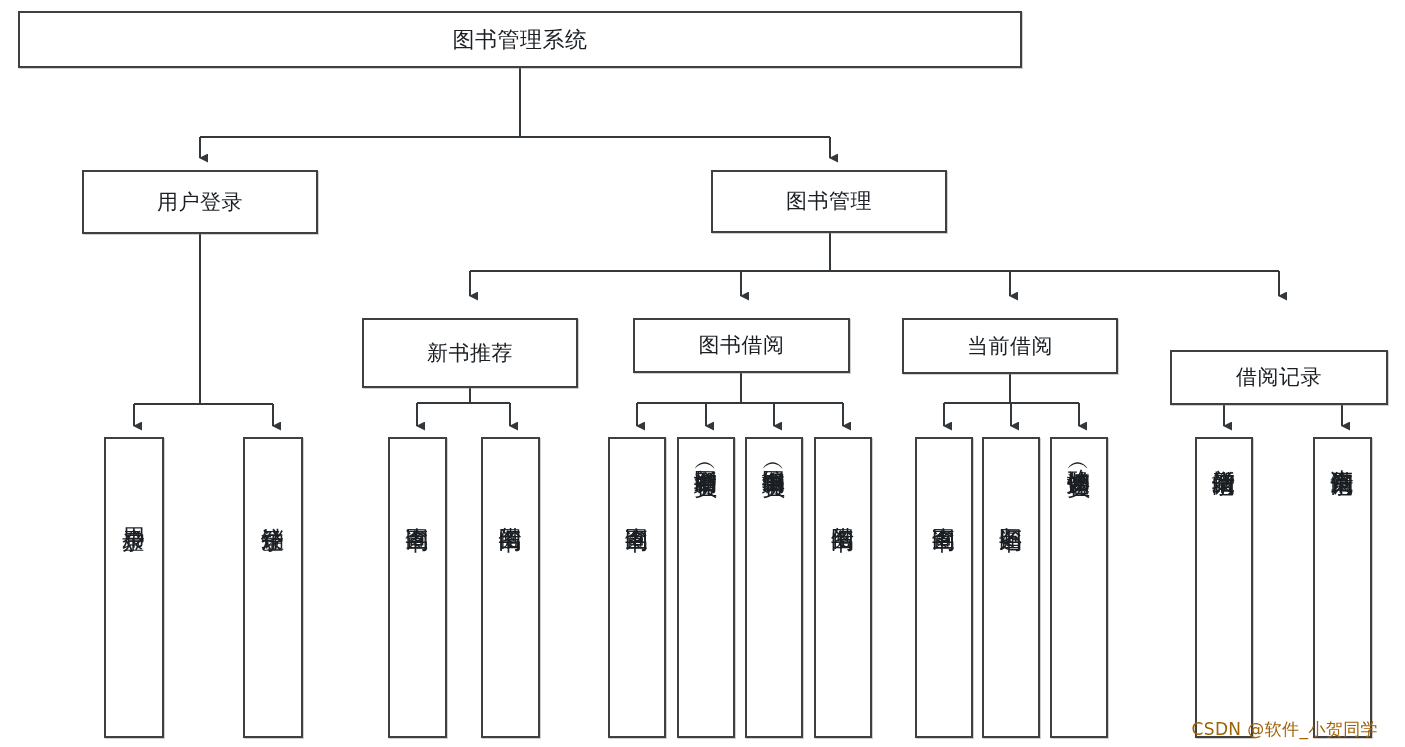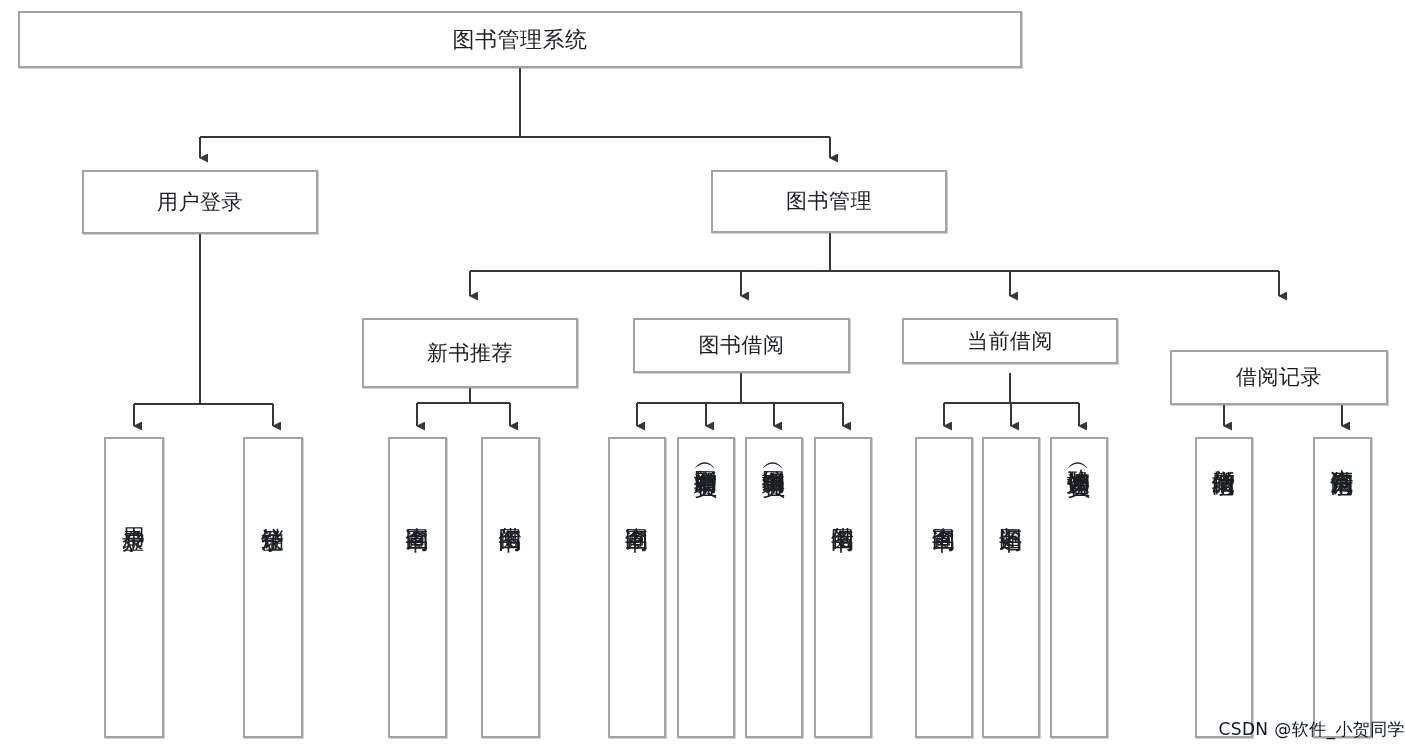--- a/index.html
+++ b/index.html
@@ -23,21 +23,21 @@
     position: absolute;
     left: 0;
     top: 0;
     width: 1405px;
     height: 747px;
     pointer-events: none;
   }
   .node {
     position: absolute;
     box-sizing: border-box;
-    border: 2px solid #a3a3a3;
+    border: 2px solid #404040;
     background: #ffffff;
     display: flex;
     align-items: center;
     justify-content: center;
     color: #1b1f23;
     box-shadow: 1px 1px 0 rgba(120,120,120,0.35);
   }
   .node-label {
     display: block;
     text-align: center;
@@ -64,24 +64,24 @@
     max-height: 100%;
   }
   .node.vertical.mid .node-label {
     margin-top: 64px;
   }
   .node.vertical.tall .node-label {
     margin-top: 6px;
   }
   #watermark {
     position: absolute;
-    right: 0;
+    right: 27px;
     bottom: 6px;
     font-size: 17px;
-    color: #0f172a;
+    color: #a16207;
     white-space: nowrap;
     letter-spacing: 0.4px;
   }
 </style>
 </head>
 <body>
 
 <div id="diagram-root">
 
   <svg id="edge-layer" viewBox="0 0 1405 747" xmlns="http://www.w3.org/2000/svg">
@@ -144,21 +144,21 @@
   <div class="node horizontal" style="left:711px; top:170px; width:236px; height:63px;align-items:center;">
     <span class="node-label">图书管理</span>
   </div>
 
   <div class="node horizontal" style="left:362px; top:318px; width:216px; height:70px;">
     <span class="node-label">新书推荐</span>
   </div>
   <div class="node horizontal" style="left:633px; top:318px; width:217px; height:55px;">
     <span class="node-label">图书借阅</span>
   </div>
-  <div class="node horizontal" style="left:902px; top:318px; width:216px; height:46px;">
+  <div class="node horizontal" style="left:902px; top:318px; width:216px; height:56px;">
     <span class="node-label">当前借阅</span>
   </div>
   <div class="node horizontal" style="left:1170px; top:318px; width:218px; height:55px;margin-top:32px;">
     <span class="node-label">借阅记录</span>
   </div>
 
   <div class="node vertical mid" style="left:104px; top:437px; width:60px; height:301px;">
     <span class="node-label">用户登录</span>
   </div>
   <div class="node vertical mid" style="left:243px; top:437px; width:60px; height:301px;">

